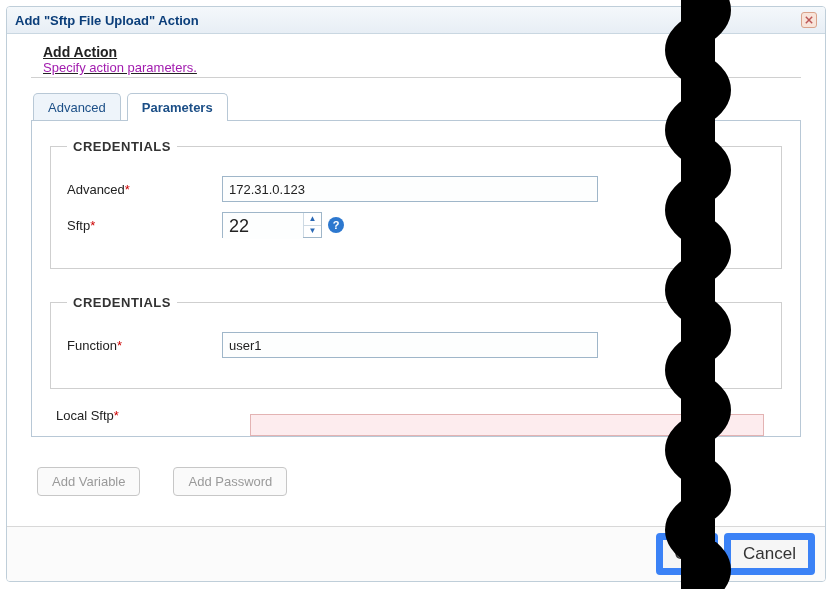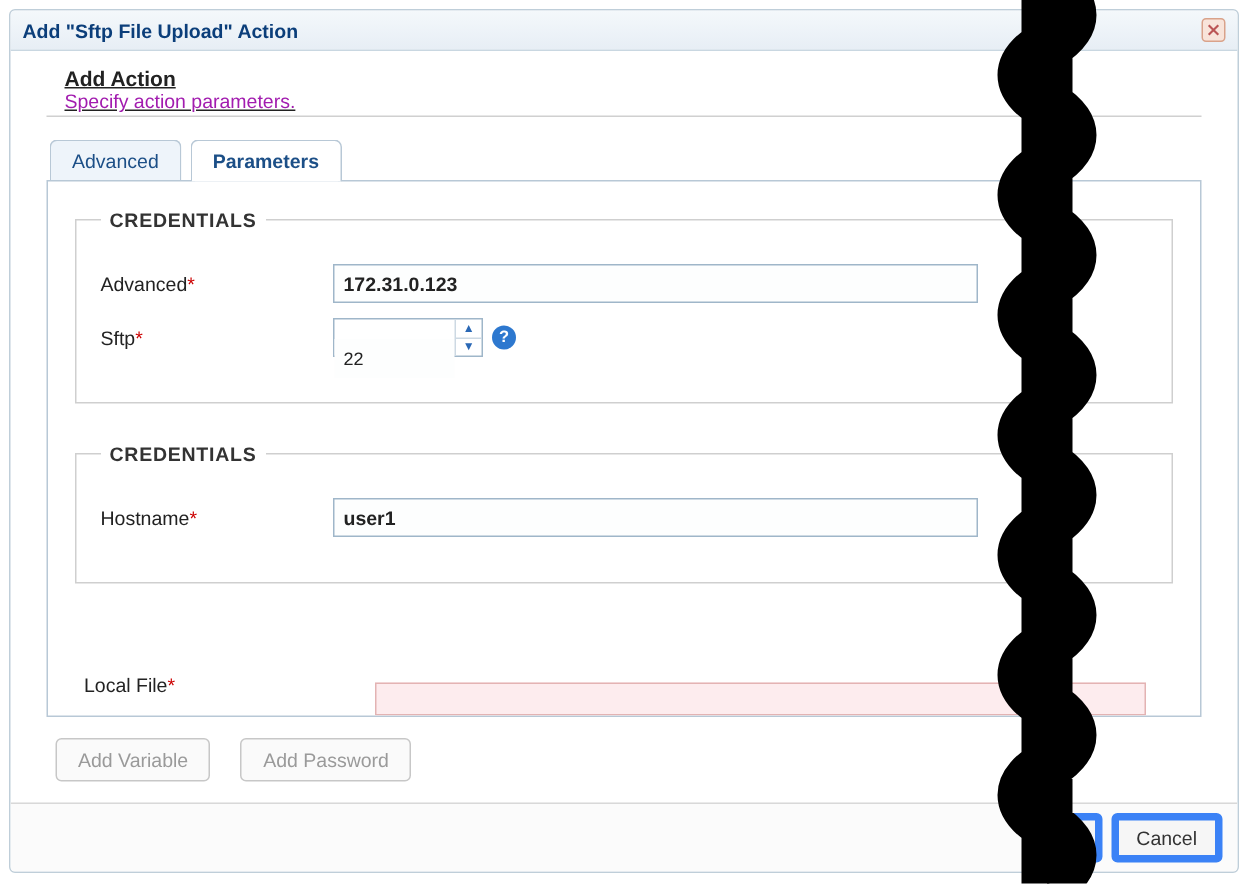--- a/index.html
+++ b/index.html
@@ -124,39 +124,38 @@
   }
   .req { color: #c00; }
   input[type="text"], input[type="password"] {
     border: 1px solid #9fb6c9;
     background: #fdfefe;
     height: 26px;
     padding: 2px 6px;
     font-size: 13px;
     color: #222;
   }
-  .in-wide { width: 430px; font-weight: bold; }
+  .in-wide { width: 376px; }
   .spin-wrap {
     display: flex; align-items: center; gap: 6px;
   }
   .spinner {
     display: flex;
     border: 1px solid #9fb6c9;
     height: 26px;
     width: 100px;
     background: #fff;
   }
   .spinner input {
     border: none;
     flex: 1;
     padding: 2px 6px;
-    font-size: 12px;
+    font-size: 18px;
     outline: none;
     width: 70px;
-    margin-top: 13px;
   }
   .spin-btns {
     width: 18px;
     border-left: 1px solid #cdd9e3;
     display: flex;
     flex-direction: column;
   }
   .spin-btns div {
     flex: 1;
     display: flex; align-items: center; justify-content: center;
@@ -195,46 +194,46 @@
     left: 18px; right: 18px; bottom: 0;
     height: 28px;
     overflow: hidden;
   }
   .panel-cut .lf-row {
     position: relative;
     height: 100%;
   }
   .footer-left {
     display: flex;
-    gap: 20px;
-    padding: 14px 6px;
+    gap: 33px;
+    padding: 30px 6px;
   }
   .btn {
     border: 1px solid #c7c7c7;
     border-radius: 4px;
     background: #fafafa;
     padding: 6px 14px;
     font-size: 13px;
     color: #9a9a9a;
     cursor: pointer;
   }
   .dialog-footer {
     border-top: 1px solid #d8d8d8;
     padding: 6px 10px;
     display: flex;
     justify-content: flex-end;
     gap: 6px;
     background: #fbfbfb;
   }
   .dialog-footer .dbtn {
-    border: 5px solid #3b82f6;
+    border: 7px solid #3b82f6;
     border-radius: 4px;
     background: #f6f6f6;
     padding: 4px 12px;
-    font-size: 13px;
+    font-size: 17px;
     color: #333;
     cursor: pointer;
   }
   
   .wavy {
     position: absolute;
     top: -10px;
     right: 95px;
     width: 80px;
     height: 610px;
@@ -295,31 +294,31 @@
             <div class="help-icon">?</div>
           </div>
         </div>
       </fieldset>
 
       <fieldset class="group">
         <legend>CREDENTIALS</legend>
 
         <div class="row">
           <label>
-            <span>Hostname</span><span class="req">*</span>
+            <span>Function</span><span class="req">*</span>
           </label>
           <input type="text" class="in-wide" value="user1" style="">
         </div>
 
       </fieldset>
 
       <div class="panel-cut">
         <div class="lf-row">
           <span class="orphan-label">
-            <span>Local File</span><span class="req">*</span>
+            <span>Local Sftp</span><span class="req">*</span>
           </span>
           <div class="orphan-input"></div>
         </div>
       </div>
 
     </div>
 
     <div class="footer-left">
       <div class="btn">Add Variable</div>
       <div class="btn">Add Password</div>

